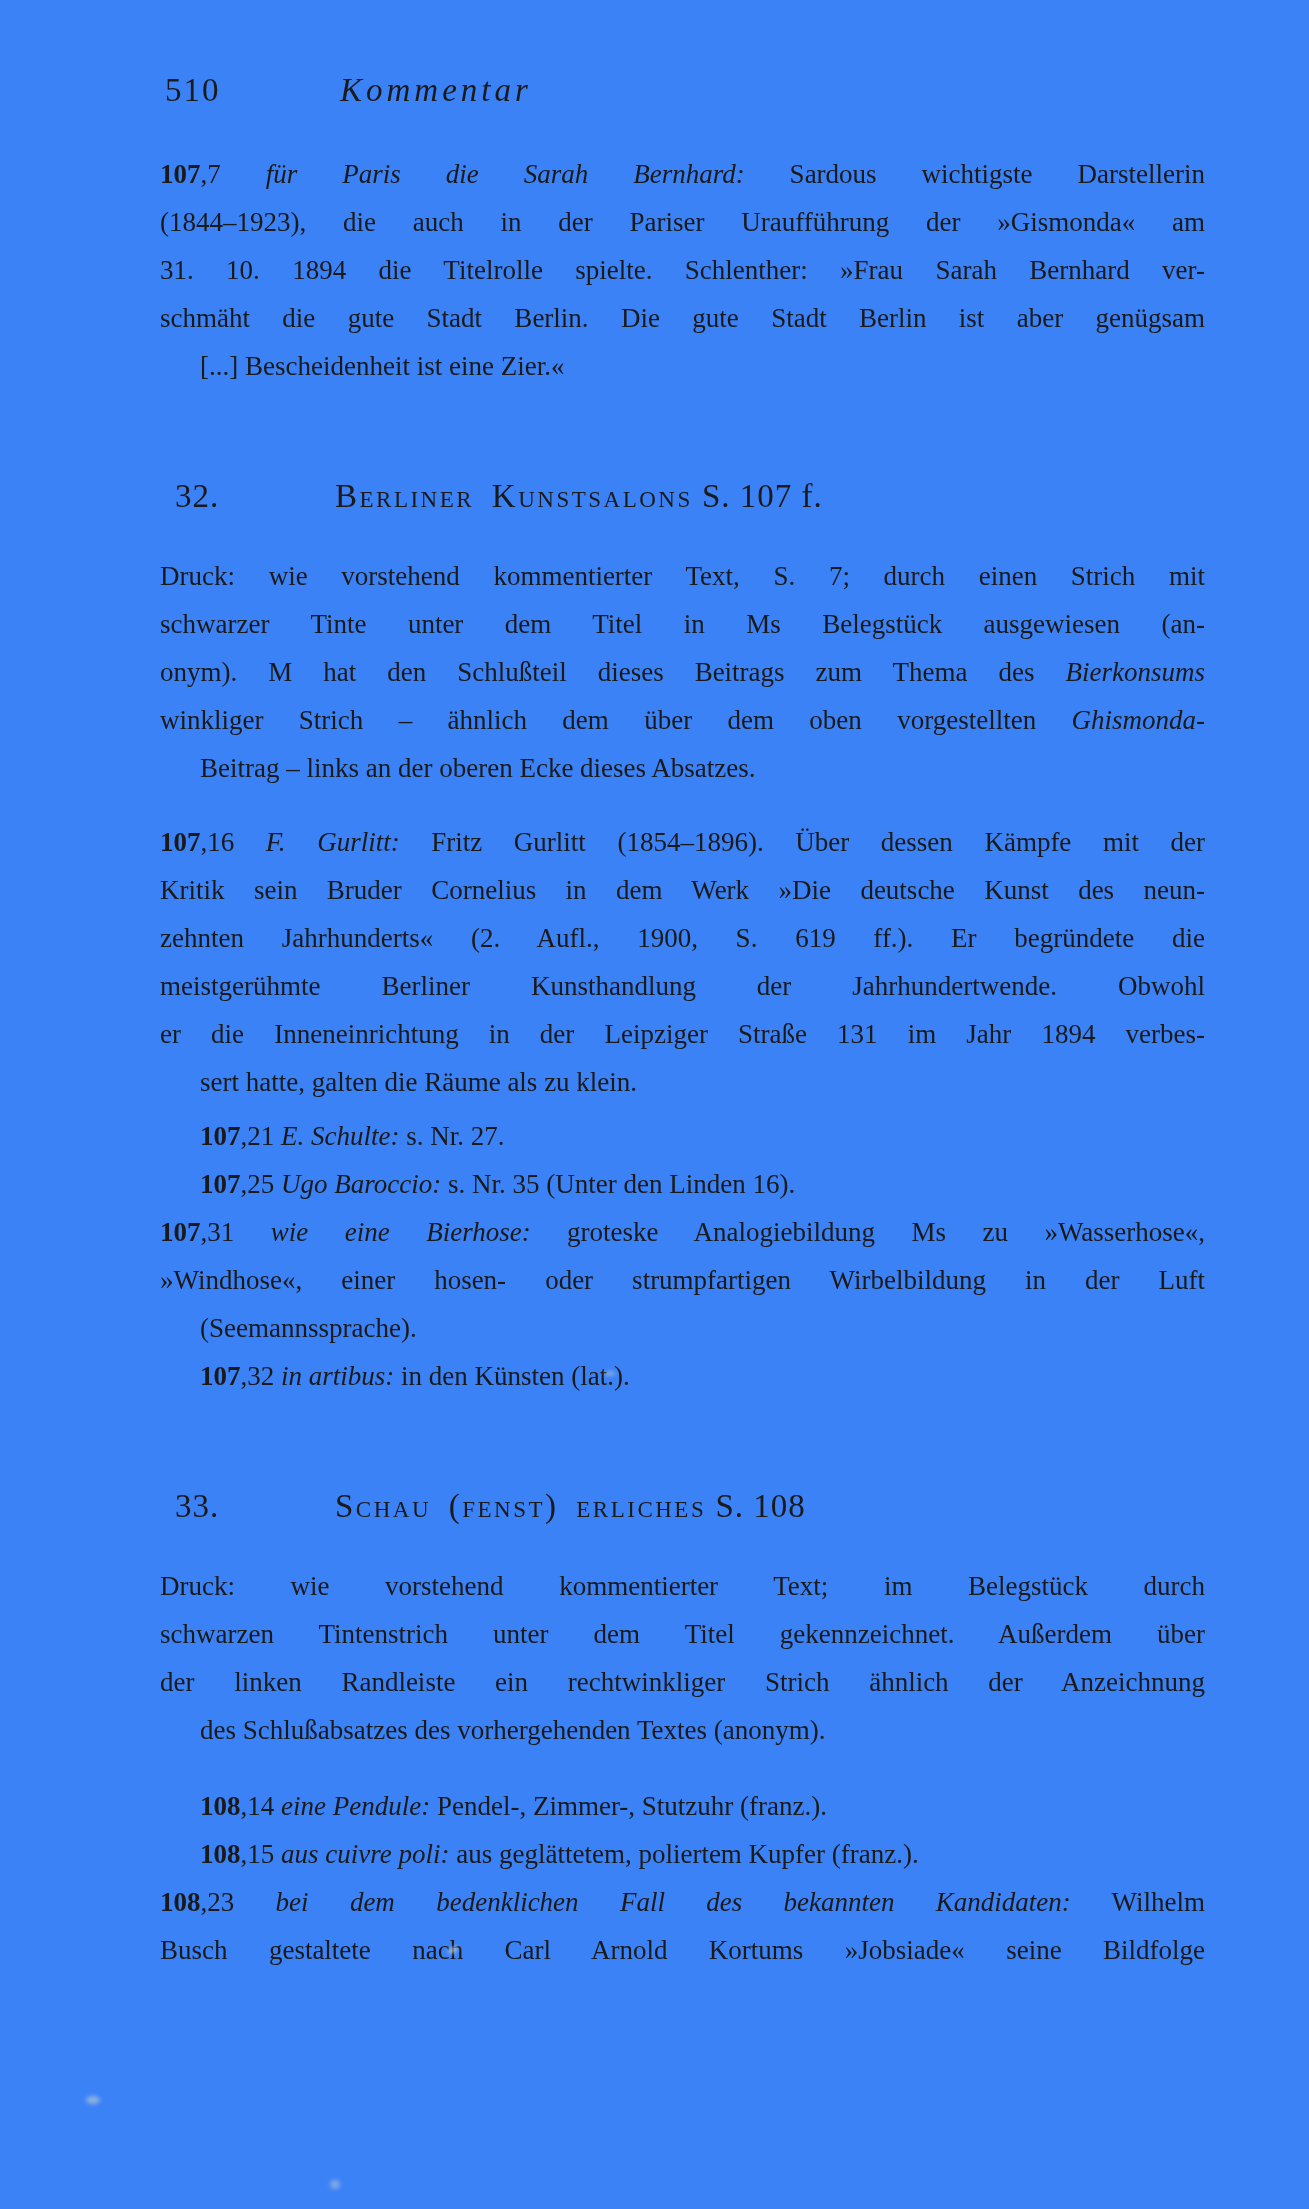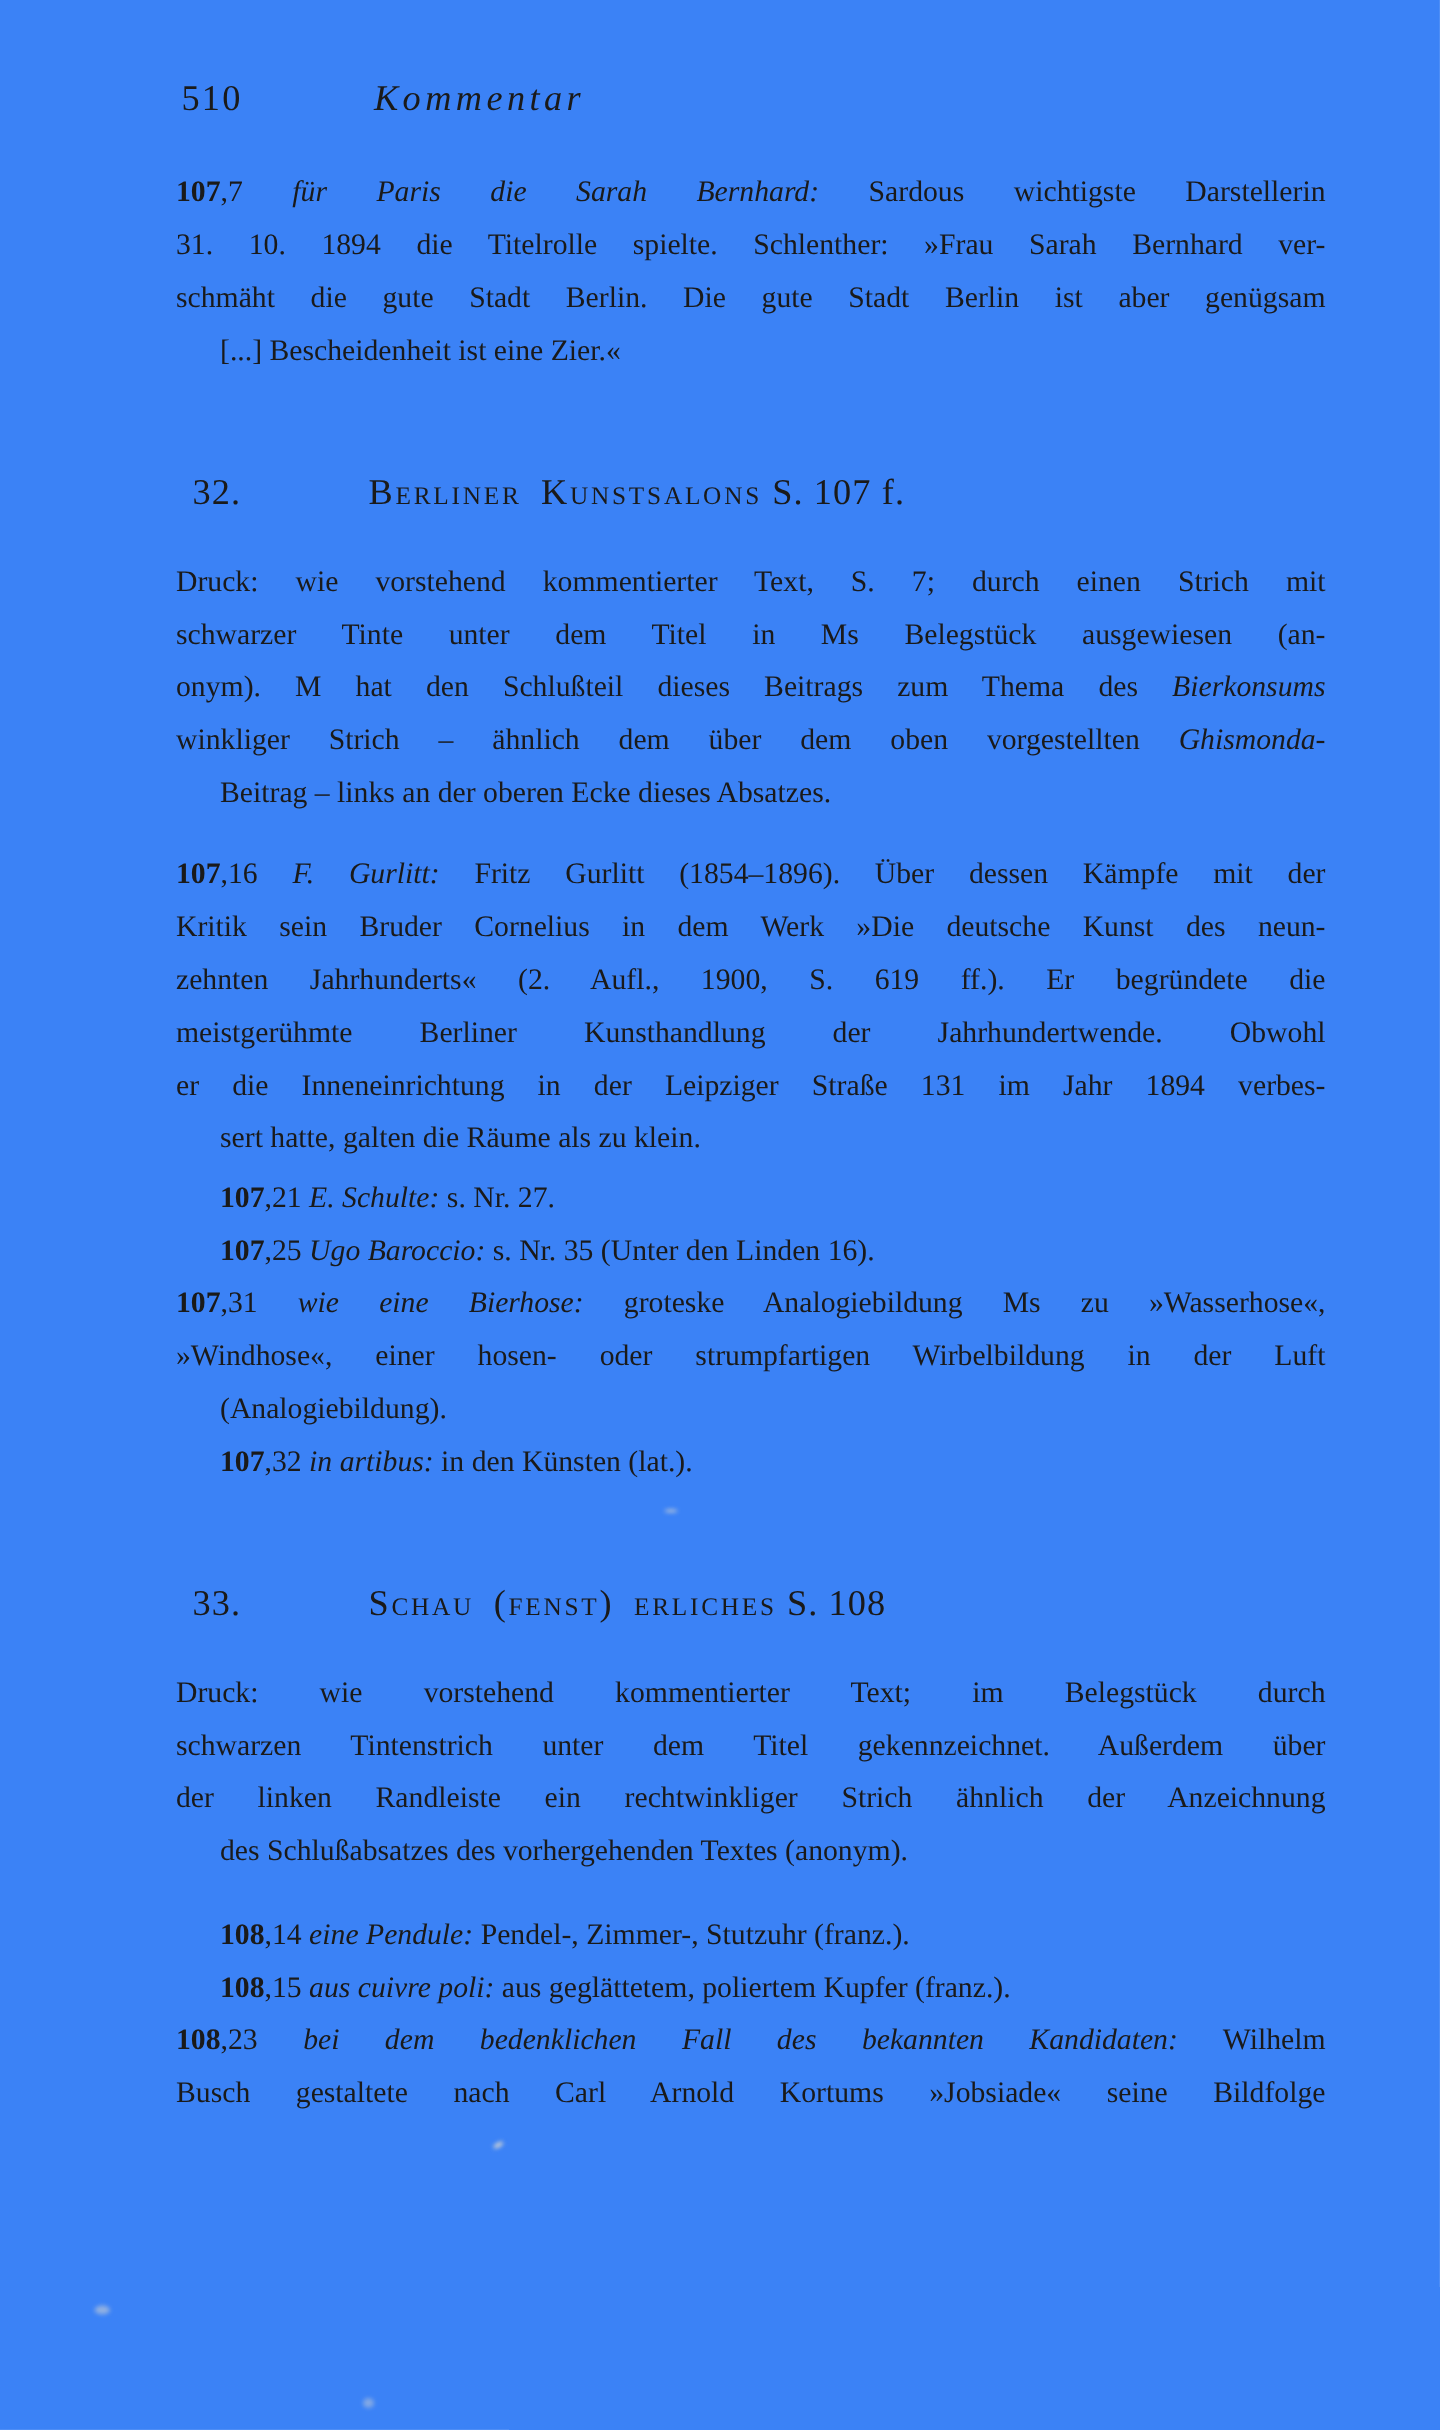--- a/index.html
+++ b/index.html
@@ -35,20 +35,21 @@
 <body>
 
 <div class="page">
   <div class="text-col">
     <div class="running-head">
       <span class="page-num">510</span><span class="run-title">Kommentar</span>
     </div>
     <div>
         <div class="para">
           <div class="line"><span class="b">107</span><span class="n">,7 </span><span class="i">für Paris die Sarah Bernhard:</span><span class="n"> Sardous wichtigste Darstellerin</span></div>
+          <div class="line"><span class="n">(1844–1923), die auch in der Pariser Uraufführung der »Gismonda« am</span></div>
           <div class="line"><span class="n">31. 10. 1894 die Titelrolle spielte. Schlenther: »Frau Sarah Bernhard ver-</span></div>
           <div class="line"><span class="n">schmäht die gute Stadt Berlin. Die gute Stadt Berlin ist aber genügsam</span></div>
           <div class="line last"><span class="n">[...] Bescheidenheit ist eine Zier.«</span></div>
         </div>
         <div class="heading"><span class="h-num">32.</span><span class="h-title">Berliner Kunstsalons</span><span class="h-ref"> S. 107 f.</span></div>
         <div class="para">
           <div class="line"><span class="n">Druck: wie vorstehend kommentierter Text, S. 7; durch einen Strich mit</span></div>
           <div class="line"><span class="n">schwarzer Tinte unter dem Titel in Ms Belegstück ausgewiesen (an-</span></div>
           <div class="line"><span class="n">onym). M hat den Schlußteil dieses Beitrags zum Thema des </span><span class="i">Bierkonsums</span></div>
           <div class="line"><span class="n">winkliger Strich – ähnlich dem über dem oben vorgestellten </span><span class="i">Ghismonda-</span></div>
@@ -64,21 +65,21 @@
         </div>
         <div class="entry">
           <div class="line last"><span class="b">107</span><span class="n">,21 </span><span class="i">E. Schulte:</span><span class="n"> s. Nr. 27.</span></div>
         </div>
         <div class="entry">
           <div class="line last"><span class="b">107</span><span class="n">,25 </span><span class="i">Ugo Baroccio:</span><span class="n"> s. Nr. 35 (Unter den Linden 16).</span></div>
         </div>
         <div class="entry">
           <div class="line"><span class="b">107</span><span class="n">,31 </span><span class="i">wie eine Bierhose:</span><span class="n"> groteske Analogiebildung Ms zu »Wasserhose«,</span></div>
           <div class="line"><span class="n">»Windhose«, einer hosen- oder strumpfartigen Wirbelbildung in der Luft</span></div>
-          <div class="line last"><span class="n">(Analogiebildung).</span></div>
+          <div class="line last"><span class="n">(Seemannssprache).</span></div>
         </div>
         <div class="entry">
           <div class="line last"><span class="b">107</span><span class="n">,32 </span><span class="i">in artibus:</span><span class="n"> in den Künsten (lat.).</span></div>
         </div>
         <div class="heading"><span class="h-num">33.</span><span class="h-title">Schau (fenst) erliches</span><span class="h-ref"> S. 108</span></div>
         <div class="para">
           <div class="line"><span class="n">Druck: wie vorstehend kommentierter Text; im Belegstück durch</span></div>
           <div class="line"><span class="n">schwarzen Tintenstrich unter dem Titel gekennzeichnet. Außerdem über</span></div>
           <div class="line"><span class="n">der linken Randleiste ein rechtwinkliger Strich ähnlich der Anzeichnung</span></div>
           <div class="line last"><span class="n">des Schlußabsatzes des vorhergehenden Textes (anonym).</span></div>

